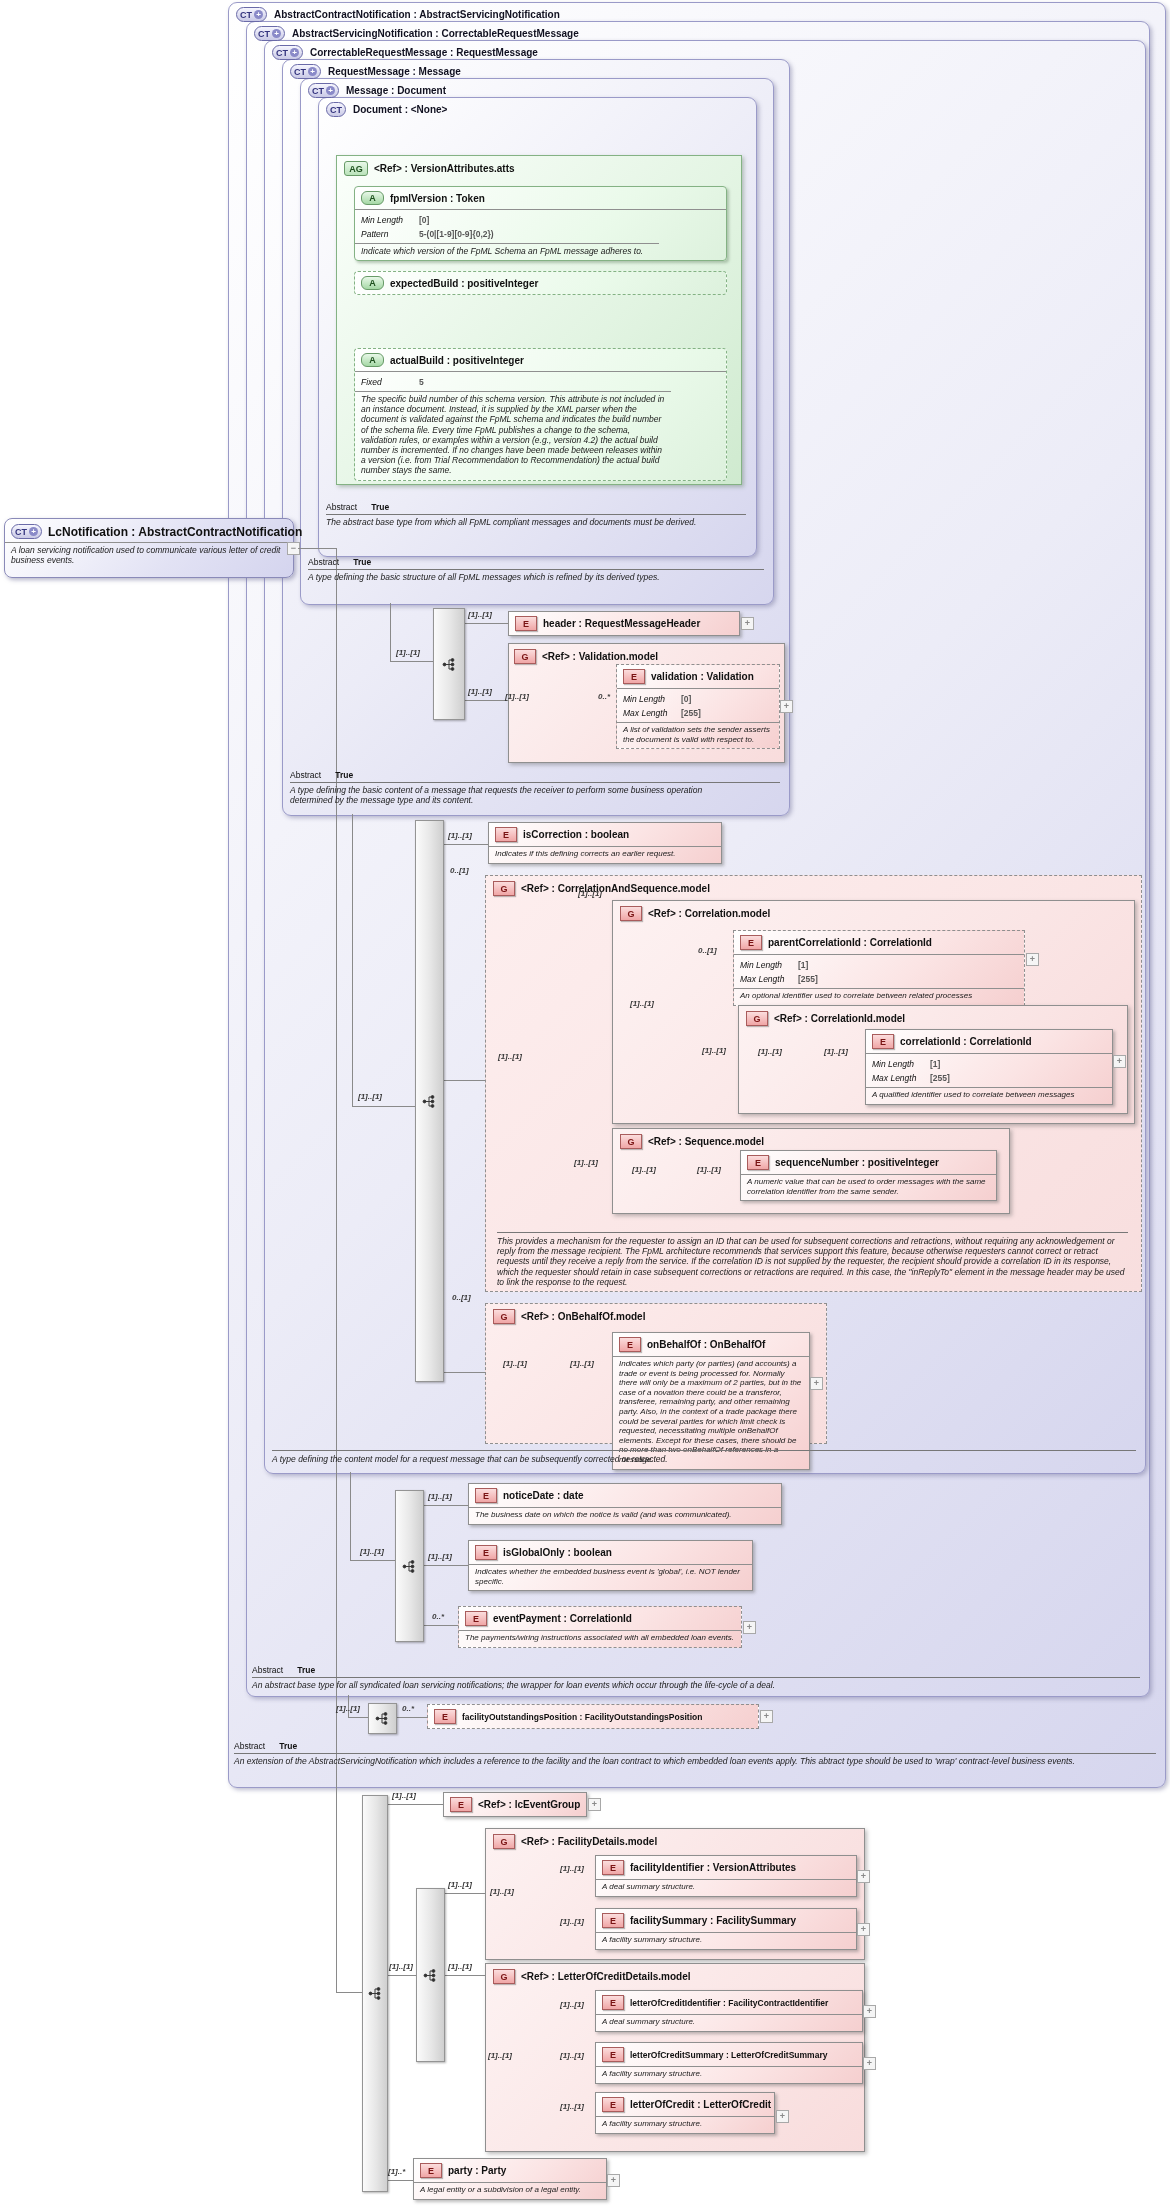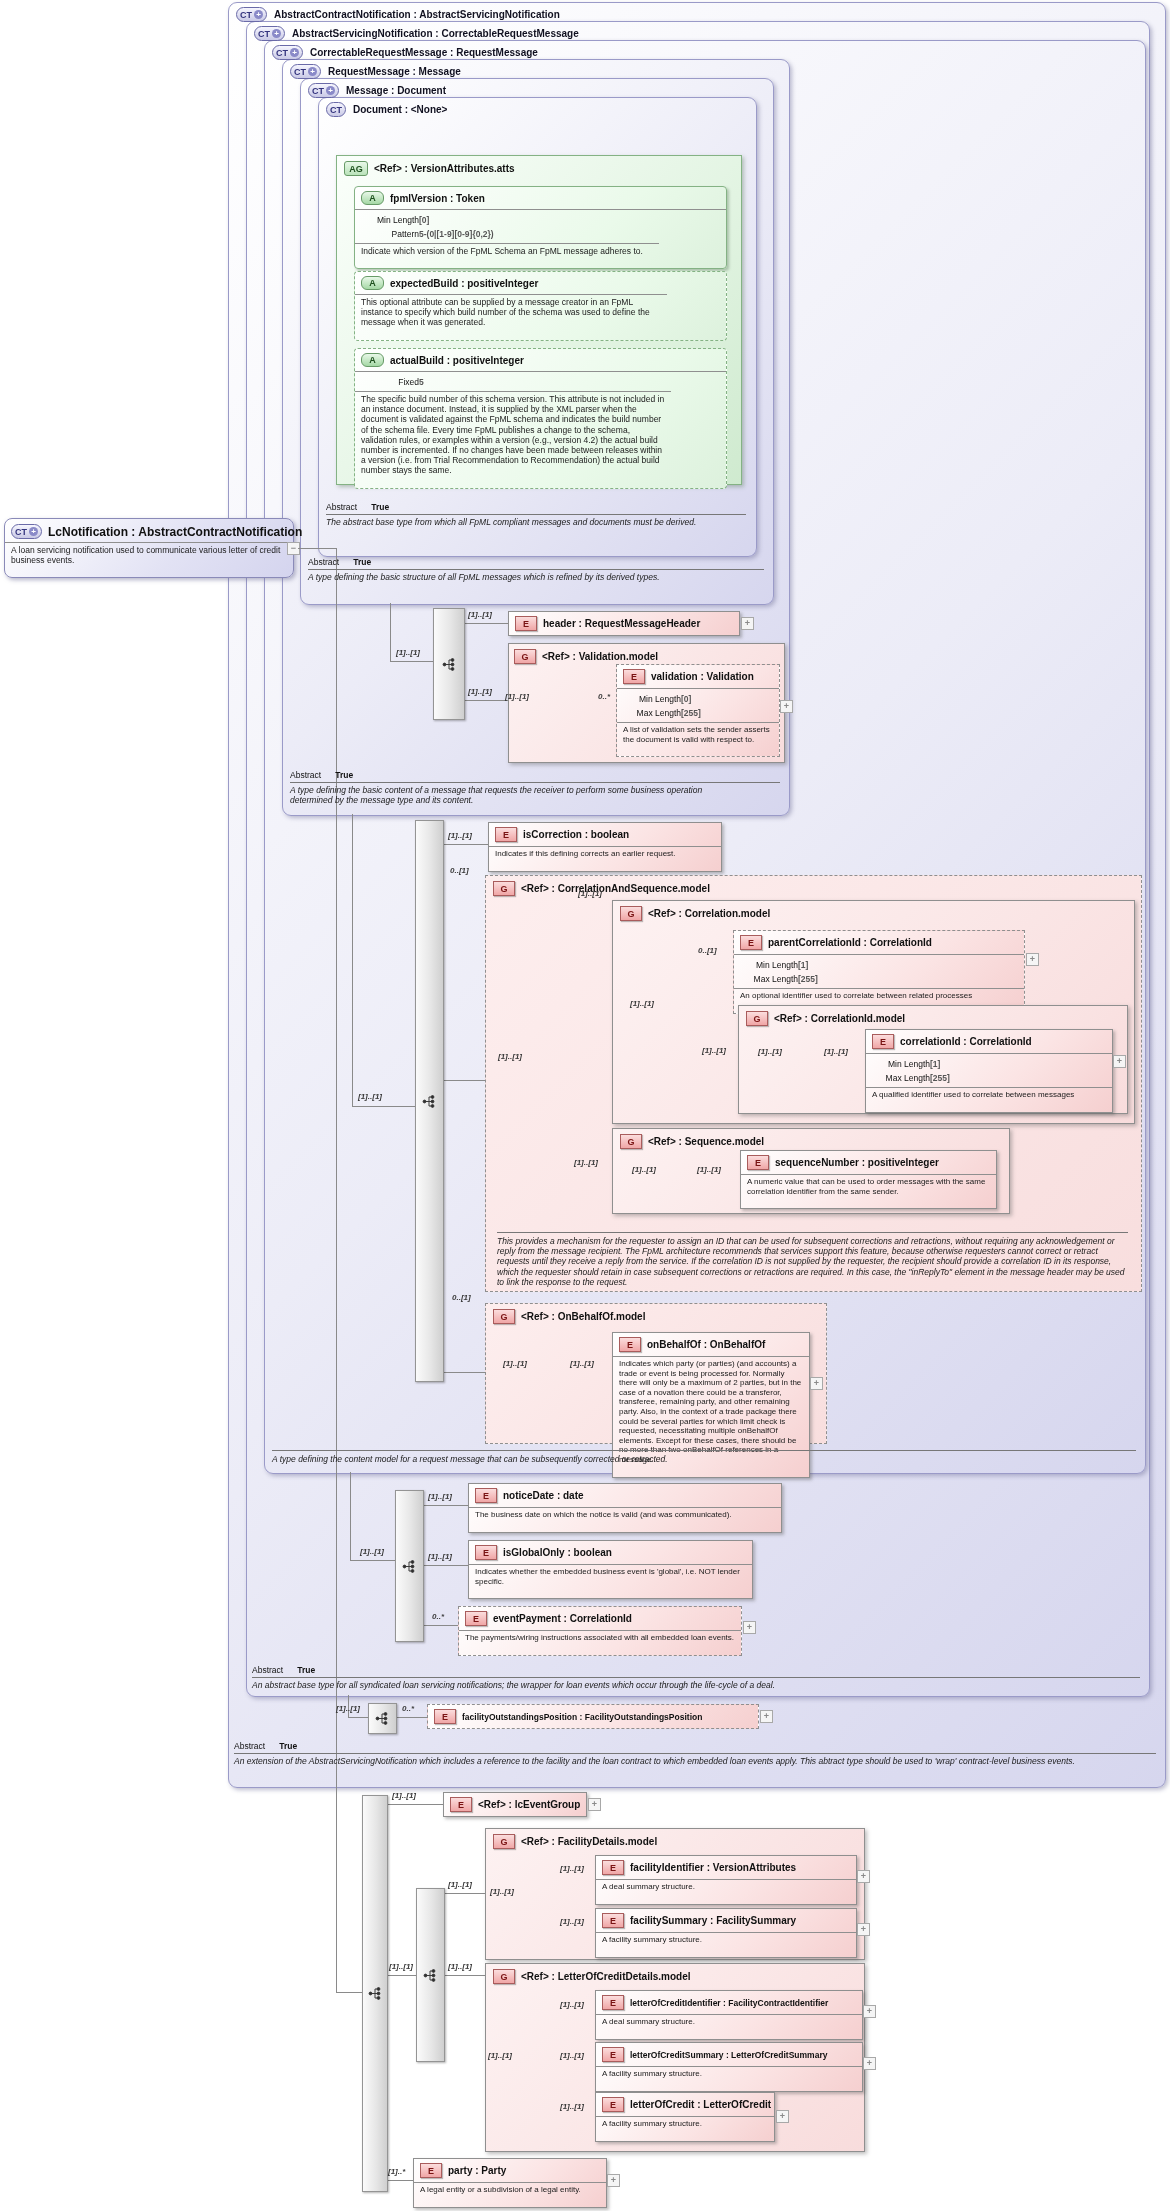--- a/index.html
+++ b/index.html
@@ -37,23 +37,23 @@
   .agbox{position:absolute;border:1px solid #84b284;
         background:linear-gradient(135deg,#fbfffb 0%,#e2f4e2 60%,#cfeacf 100%);
         box-shadow:2px 2px 4px rgba(90,120,90,.4);}
   .etitle{display:flex;gap:6px;align-items:center;font-weight:bold;font-size:10px;color:#101010;
           padding:4px 6px;white-space:nowrap;}
   .etitle-s{font-size:8.5px;}
   .gtitle{position:absolute;display:flex;gap:6px;align-items:center;font-weight:bold;font-size:10px;
           color:#101010;white-space:nowrap;}
   .facets{border-top:1px solid #8f8f8f;padding:2px 6px 3px;}
   .frow{line-height:11px;white-space:nowrap;}
-  .fname{display:inline-block;width:58px;font-size:8.5px;color:#101010;text-align:right;}
+  .fname{display:inline-block;width:58px;font-style:italic;font-size:8.5px;color:#101010;}
   .fval{font-size:8.5px;color:#555;font-weight:bold;}
-  .ann{border-top:1px solid #8f8f8f;padding:2px 6px 12px;font-size:8.5px;
+  .ann{border-top:1px solid #8f8f8f;padding:2px 6px 4px;font-size:8.5px;font-style:italic;
        color:#1a1a1a;line-height:1.2;}
   .ann-s{font-size:8px;}
   
   .card{position:absolute;font-size:8px;font-style:italic;font-weight:bold;color:#3a3a3a;white-space:nowrap;}
   
   .hl{position:absolute;border-top:1px solid #8a8a8a;height:0;}
   .vl{position:absolute;border-left:1px solid #8a8a8a;width:0;}
   
   .sbar{position:absolute;border:1px solid #949494;display:flex;align-items:center;justify-content:center;
         background:linear-gradient(90deg,#fbfbfb,#e6e6e6 55%,#cfcfcf);box-shadow:1px 1px 2px rgba(0,0,0,.3);}
@@ -415,21 +415,20 @@
       <div class="frow"><span class="fname">Pattern</span><span class="fval">5-(0|[1-9][0-9]{0,2})</span></div>
     </div>
     <div class="ann" style="width:292px">Indicate which version of the FpML Schema an FpML message adheres to.</div>
   </div>
 
   <div class="abox dashed" style="left:354px;top:271px;width:371px">
     <div class="etitle">
         <span class="badge ba">A</span>
         <span>expectedBuild : positiveInteger</span>
       </div>
-    <div class="ann" style="width:300px">This optional attribute can be supplied by a message creator in an FpML instance to specify which build number of the schema was used to define the message when it was generated.</div>
   </div>
 
   <div class="abox dashed" style="left:354px;top:348px;width:371px">
     <div class="etitle">
         <span class="badge ba">A</span>
         <span>actualBuild : positiveInteger</span>
       </div>
     <div class="facets">
       <div class="frow"><span class="fname">Fixed</span><span class="fval">5</span></div>
     </div>

